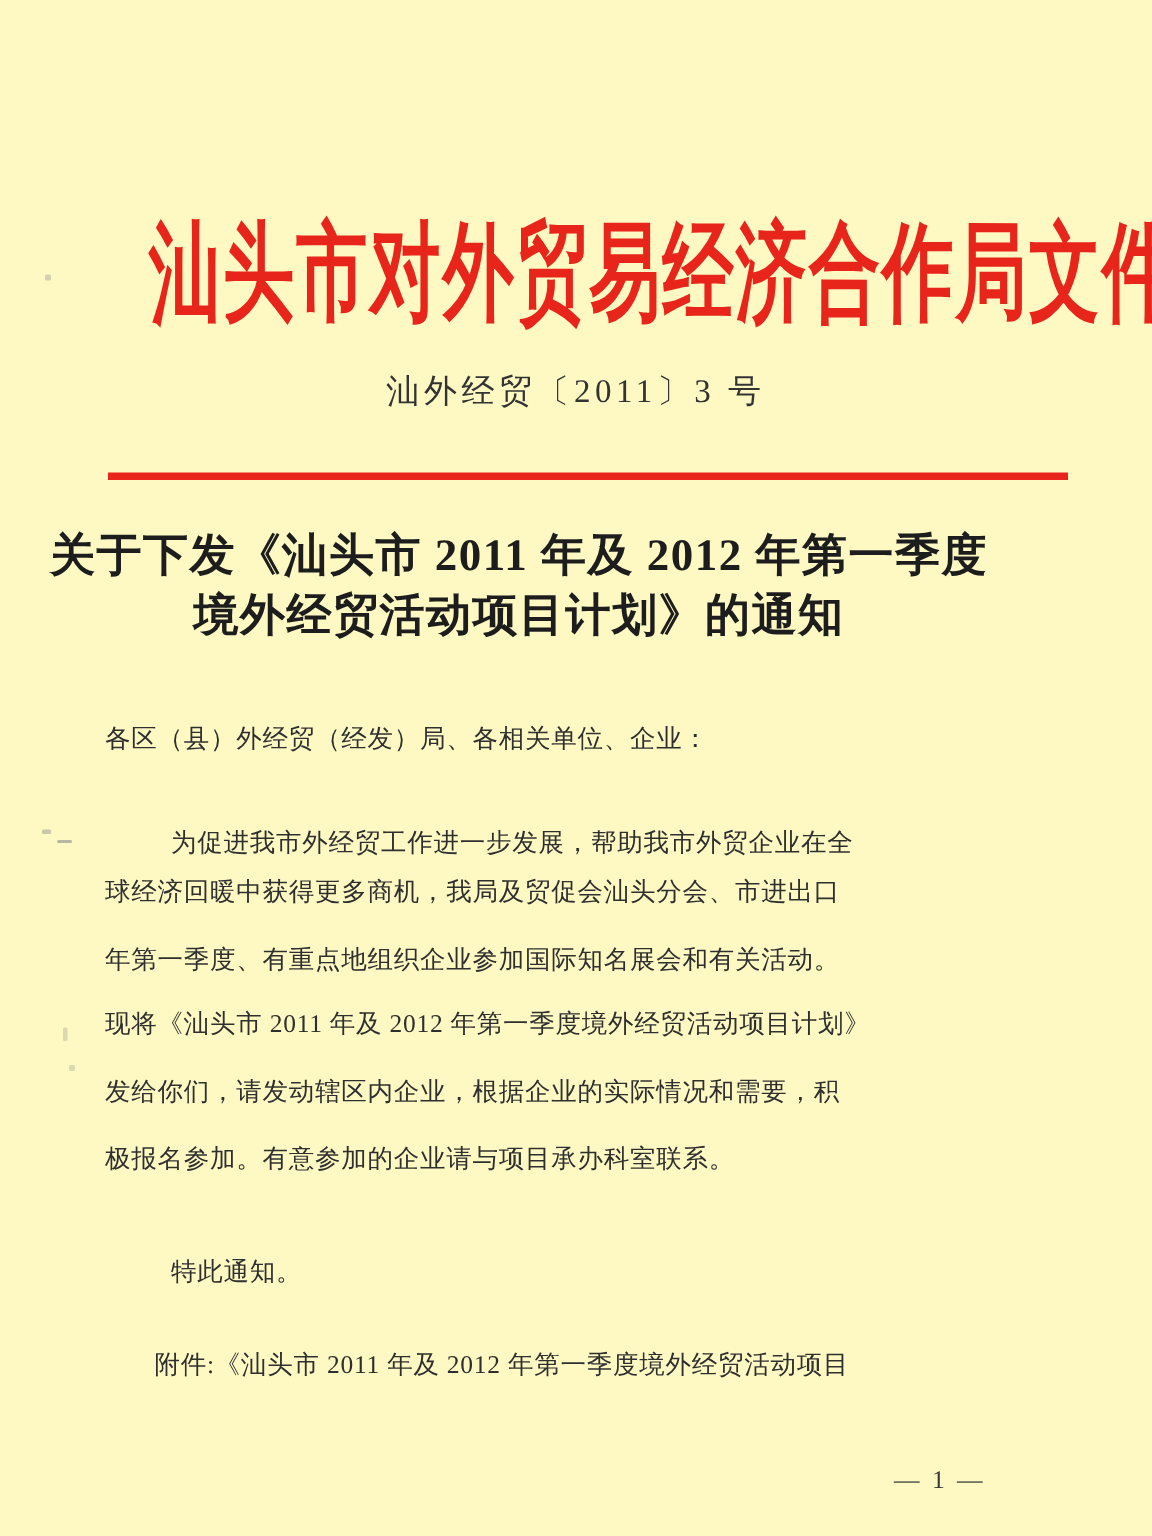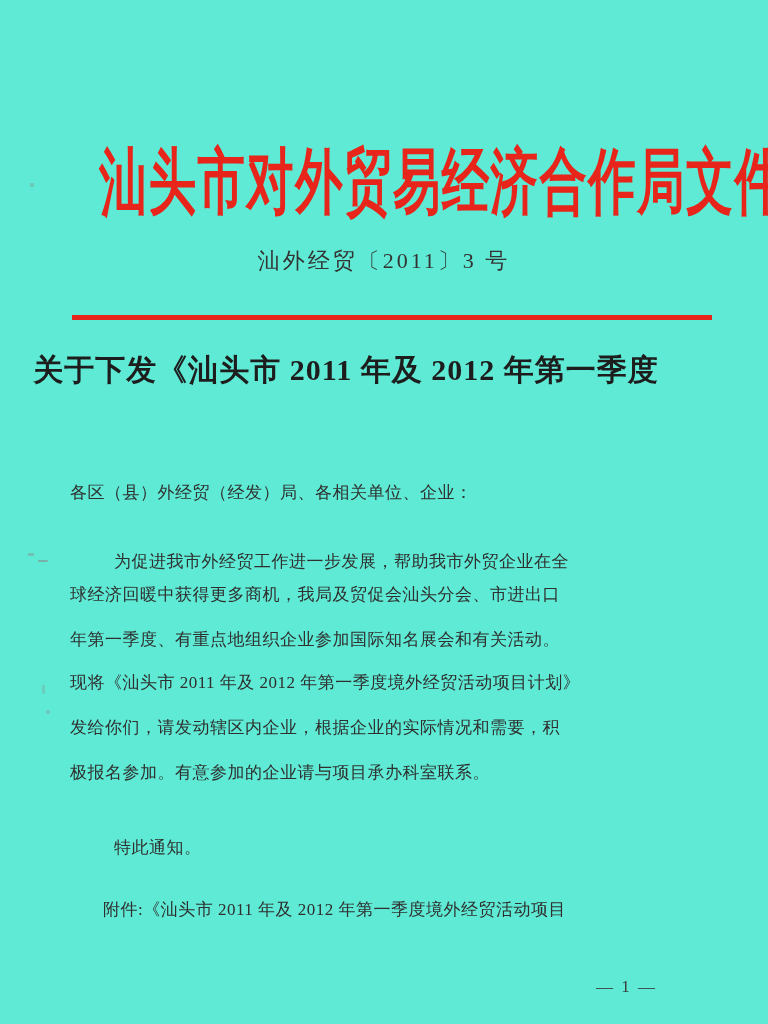--- a/index.html
+++ b/index.html
@@ -6,21 +6,21 @@
   body {
     width: 768px; height: 1024px;
     background: #ffffff;
     font-family: "Liberation Serif", "DejaVu Serif", serif;
     color: #2a2a2a;
     overflow: hidden;
   }
   .page {
     position: relative;
     width: 768px; height: 1024px;
-    background: #5eead4;
+    background: #fef9c3;
   }
   
   .org-title {
     position: absolute;
     top: 133px; left: 0; width: 768px;
     text-align: center;
     font-weight: bold;
     font-size: 64px;
     letter-spacing: 2px;
     color: #e8251a;
@@ -96,20 +96,21 @@
 <div class="page">
 
   <div class="org-title">汕头市对外贸易经济合作局文件</div>
 
   <div class="doc-number">汕外经贸〔2011〕3 号</div>
 
   <div class="red-rule"></div>
 
   <div class="doc-title l1">关于下发《汕头市 2011 年及 2012 年第一季度</div>
 
+  <div class="doc-title l2">境外经贸活动项目计划》的通知</div>
 
   <div class="body-line" style="top:481px">各区（县）外经贸（经发）局、各相关单位、企业：</div>
 
   <div class="body-line indent-2em" style="top:550px">为促进我市外经贸工作进一步发展，帮助我市外贸企业在全</div>
 
   <div class="body-line" style="top:583px">球经济回暖中获得更多商机，我局及贸促会汕头分会、市进出口</div>
 
   <div class="body-line" style="top:628px">年第一季度、有重点地组织企业参加国际知名展会和有关活动。</div>
 
   <div class="body-line" style="top:671px">现将《汕头市 2011 年及 2012 年第一季度境外经贸活动项目计划》</div>

